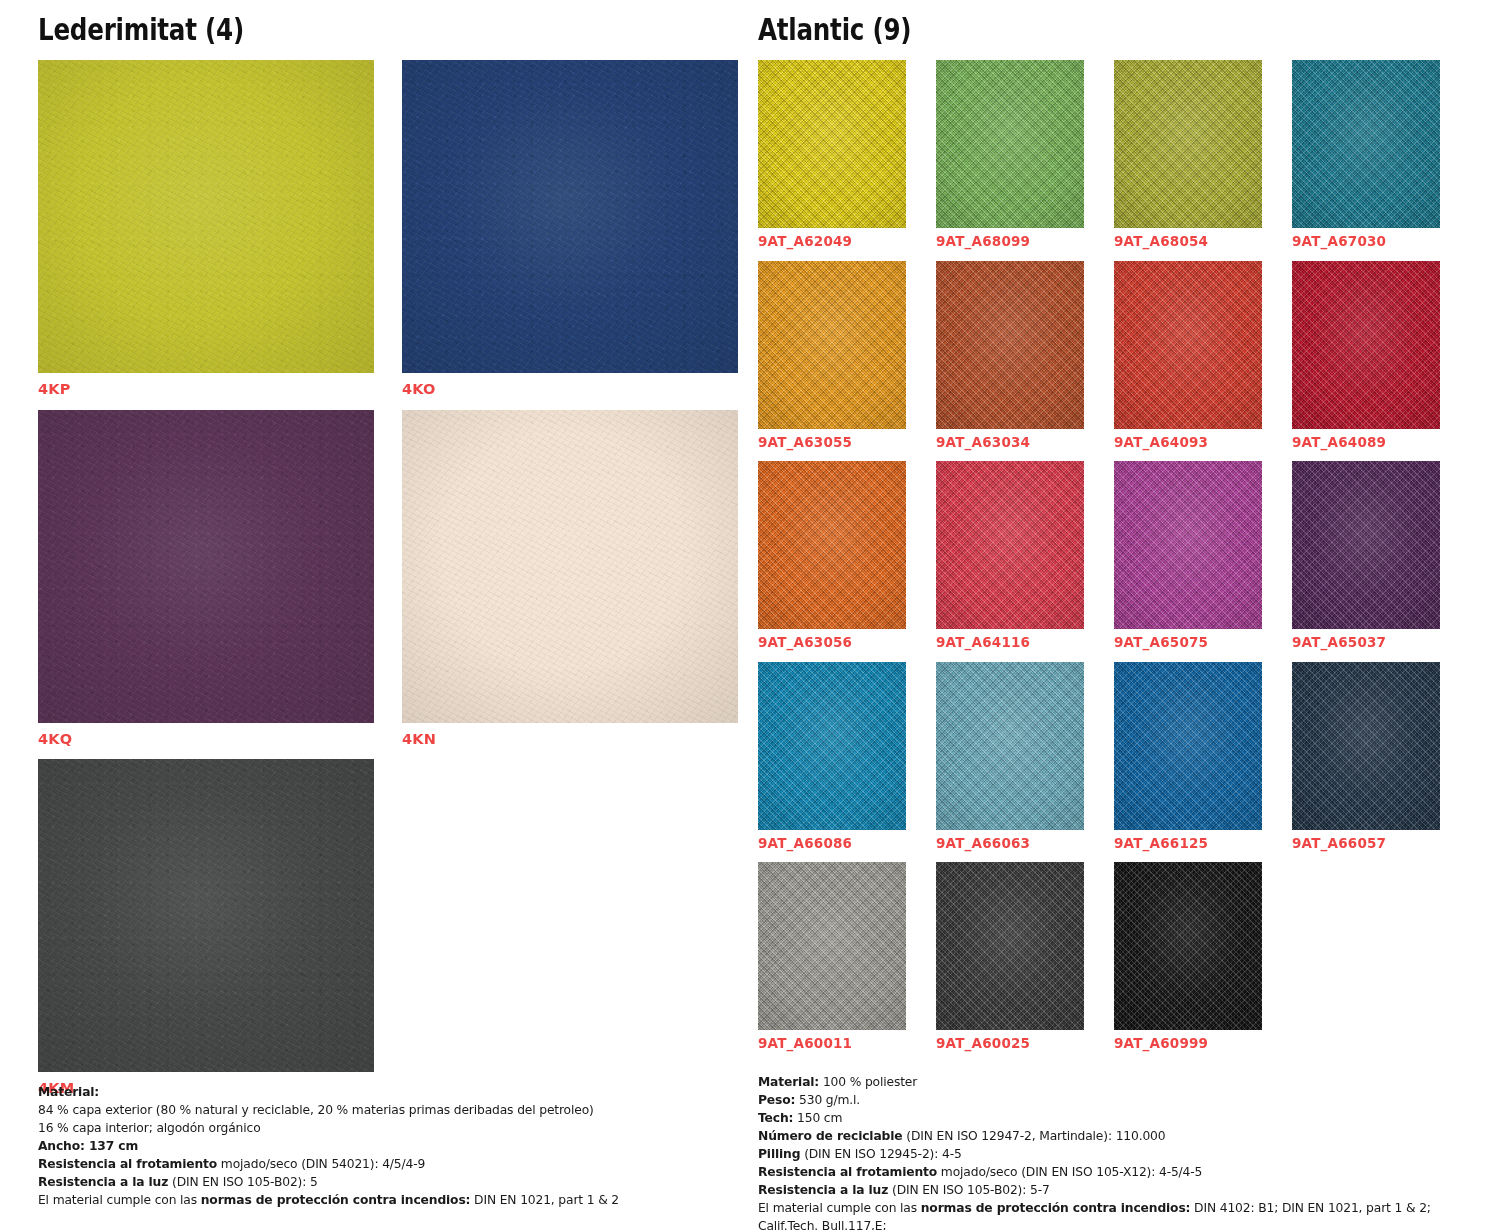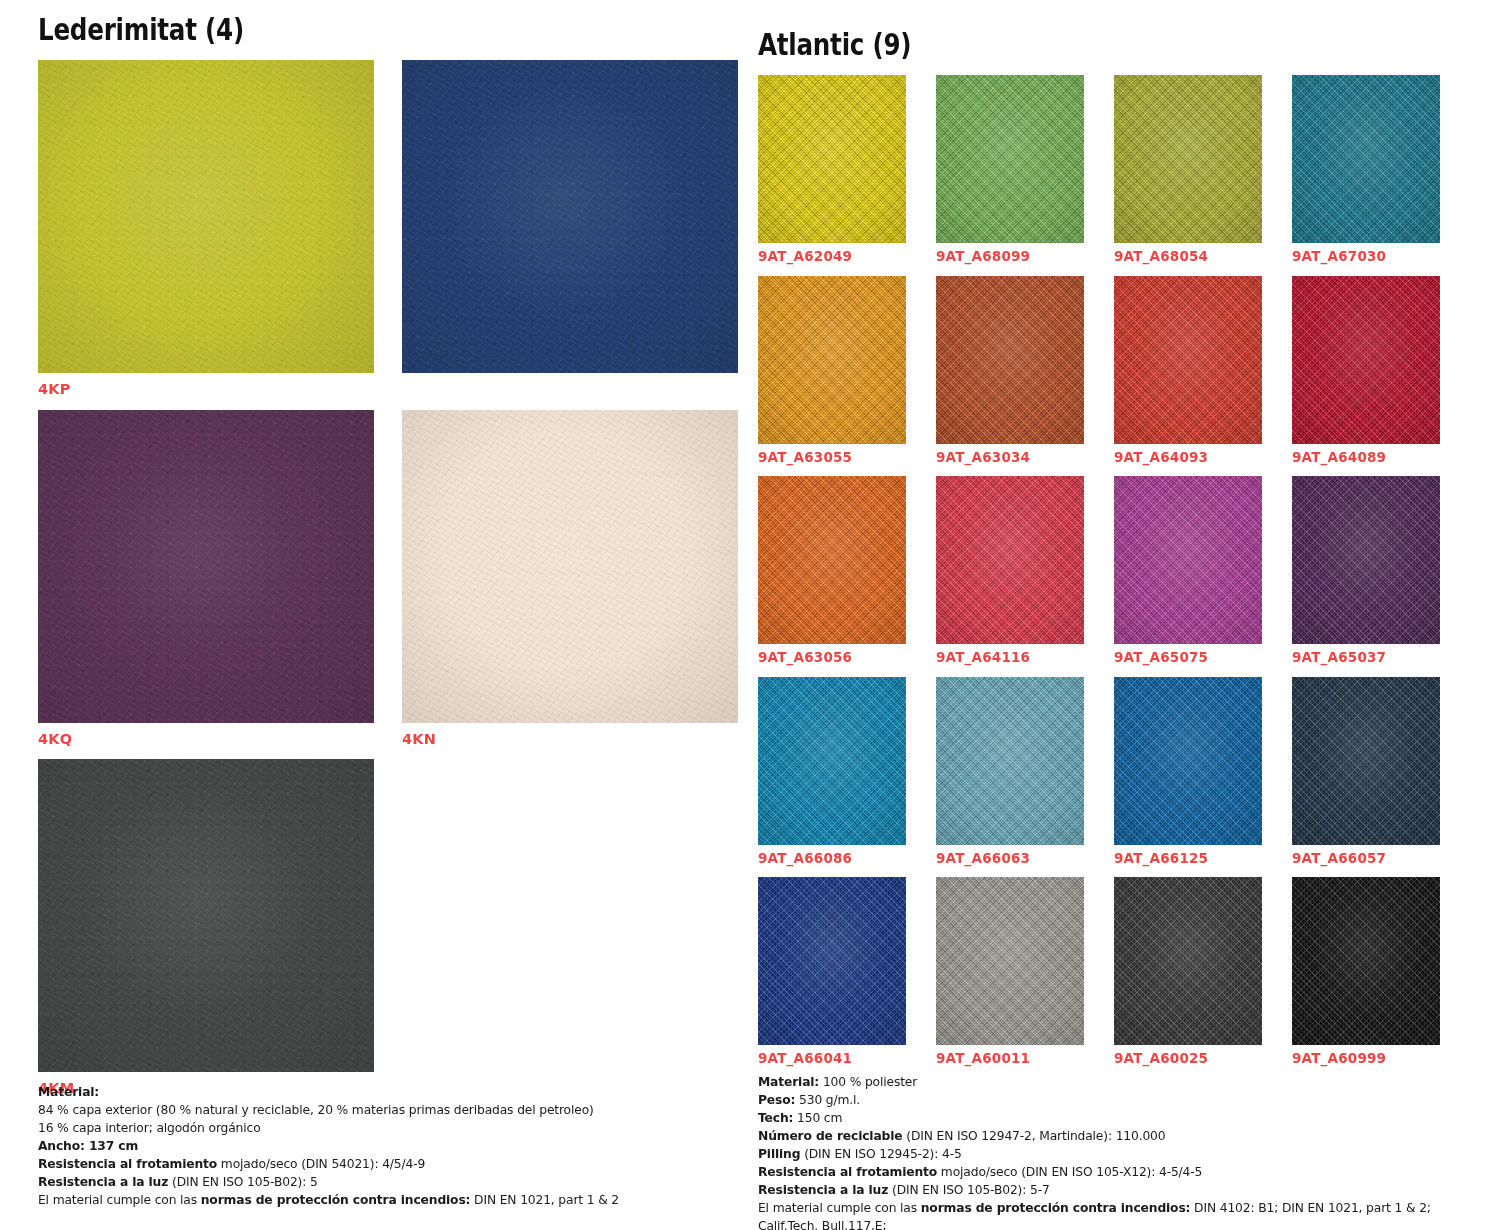--- a/index.html
+++ b/index.html
@@ -23,21 +23,21 @@
     position: relative;
     display: flex;
   }
 
   
   .col {
     position: relative;
     box-sizing: border-box;
   }
   .col-left  { width: 750px; padding: 0 0 0 38px; }
-  .col-right { width: 750px; padding: 15px 0 0 8px; }
+  .col-right { width: 750px; padding: 0 0 0 8px; }
 
   
   .section-title {
     font-family: "DejaVu Sans", sans-serif;
     font-weight: bold;
     font-size: 30px;
     letter-spacing: -0.3px;
     color: #111111;
     margin: 0;
     padding-top: 8px;
@@ -162,20 +162,21 @@
             <div class="tex vignette"></div>
           </div>
           <div class="swatch-label label-left">4KP</div>
         </div>
         <div class="cell-left">
           <div class="swatch-left" style="background: rgb(35, 63, 114);">
             <div class="tex tex-leather2"></div>
             <div class="tex tex-leather"></div>
             <div class="tex vignette"></div>
           </div>
+          <div class="swatch-label label-left">4KO</div>
         </div>
         <div class="cell-left">
           <div class="swatch-left" style="background: rgb(90, 51, 85);">
             <div class="tex tex-leather2"></div>
             <div class="tex tex-leather"></div>
             <div class="tex vignette"></div>
           </div>
           <div class="swatch-label label-left">4KQ</div>
         </div>
         <div class="cell-left">
@@ -305,27 +306,20 @@
             <div class="tex tex-weave-shade"></div>
           </div>
           <div class="swatch-label label-right">9AT_A66125</div>
         </div>
         <div class="cell-right">
           <div class="swatch-right" style="background: rgb(35, 54, 74);">
             <div class="tex tex-weave"></div>
             <div class="tex tex-weave-shade"></div>
           </div>
           <div class="swatch-label label-right">9AT_A66057</div>
-        </div>
-        <div class="cell-right">
-          <div class="swatch-right" style="background: rgb(27, 58, 142);">
-            <div class="tex tex-weave"></div>
-            <div class="tex tex-weave-shade"></div>
-          </div>
-          <div class="swatch-label label-right">9AT_A66041</div>
         </div>
         <div class="cell-right">
           <div class="swatch-right" style="background: rgb(165, 163, 156);">
             <div class="tex tex-weave"></div>
             <div class="tex tex-weave-shade"></div>
           </div>
           <div class="swatch-label label-right">9AT_A60011</div>
         </div>
         <div class="cell-right">
           <div class="swatch-right" style="background: rgb(58, 58, 58);">

